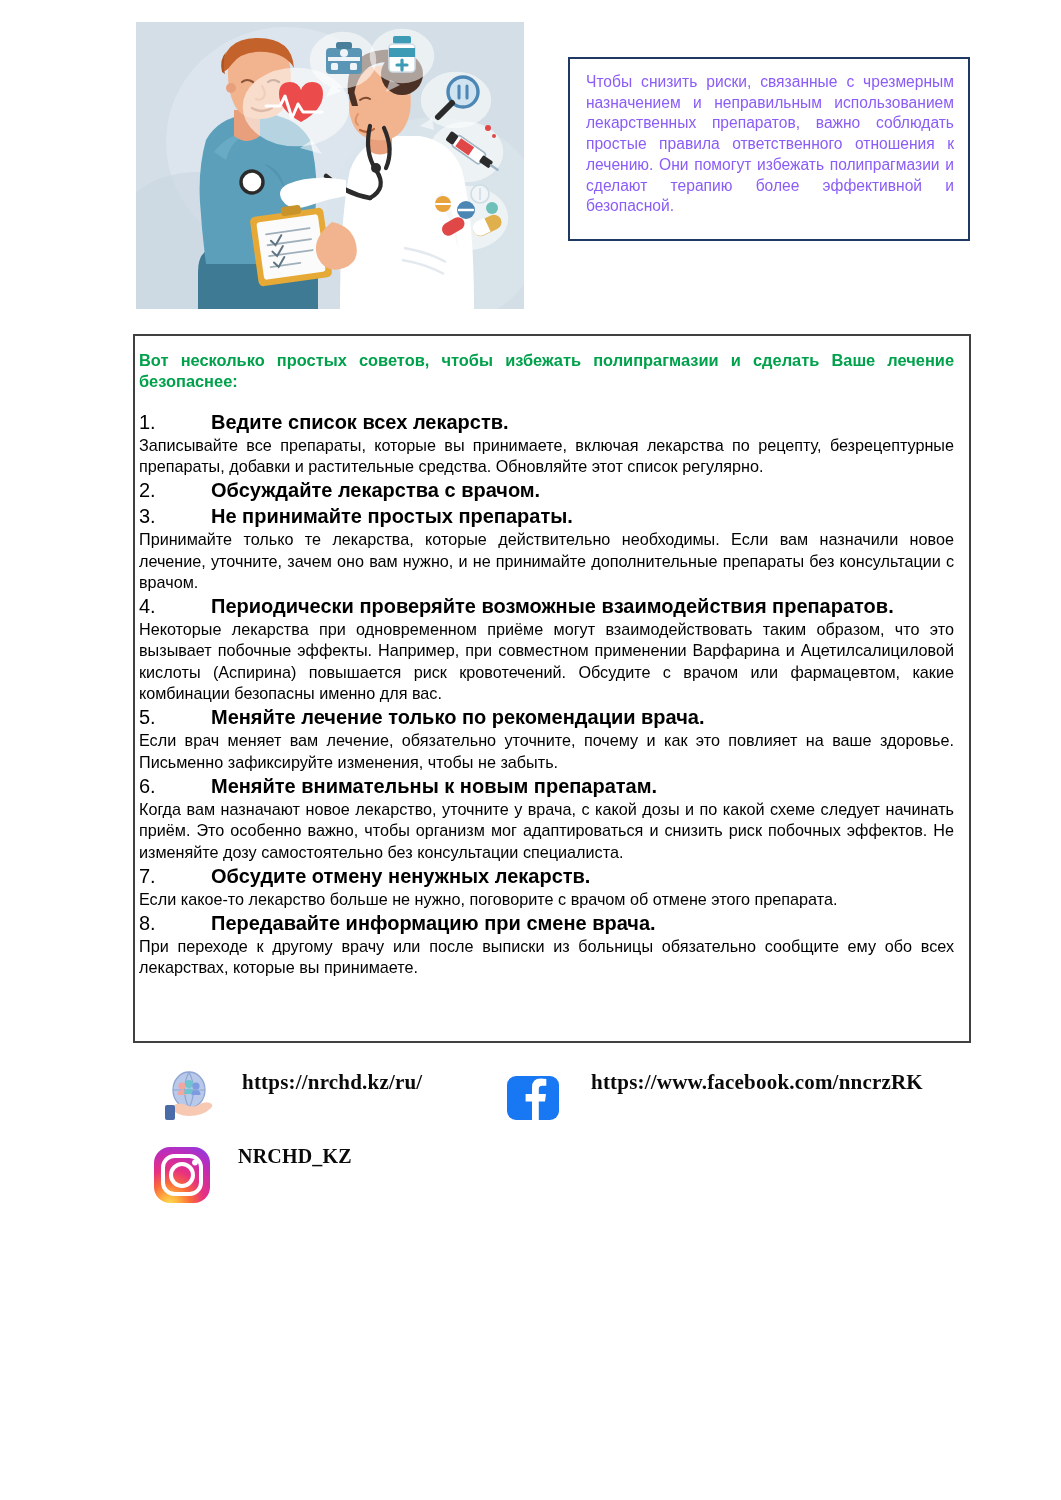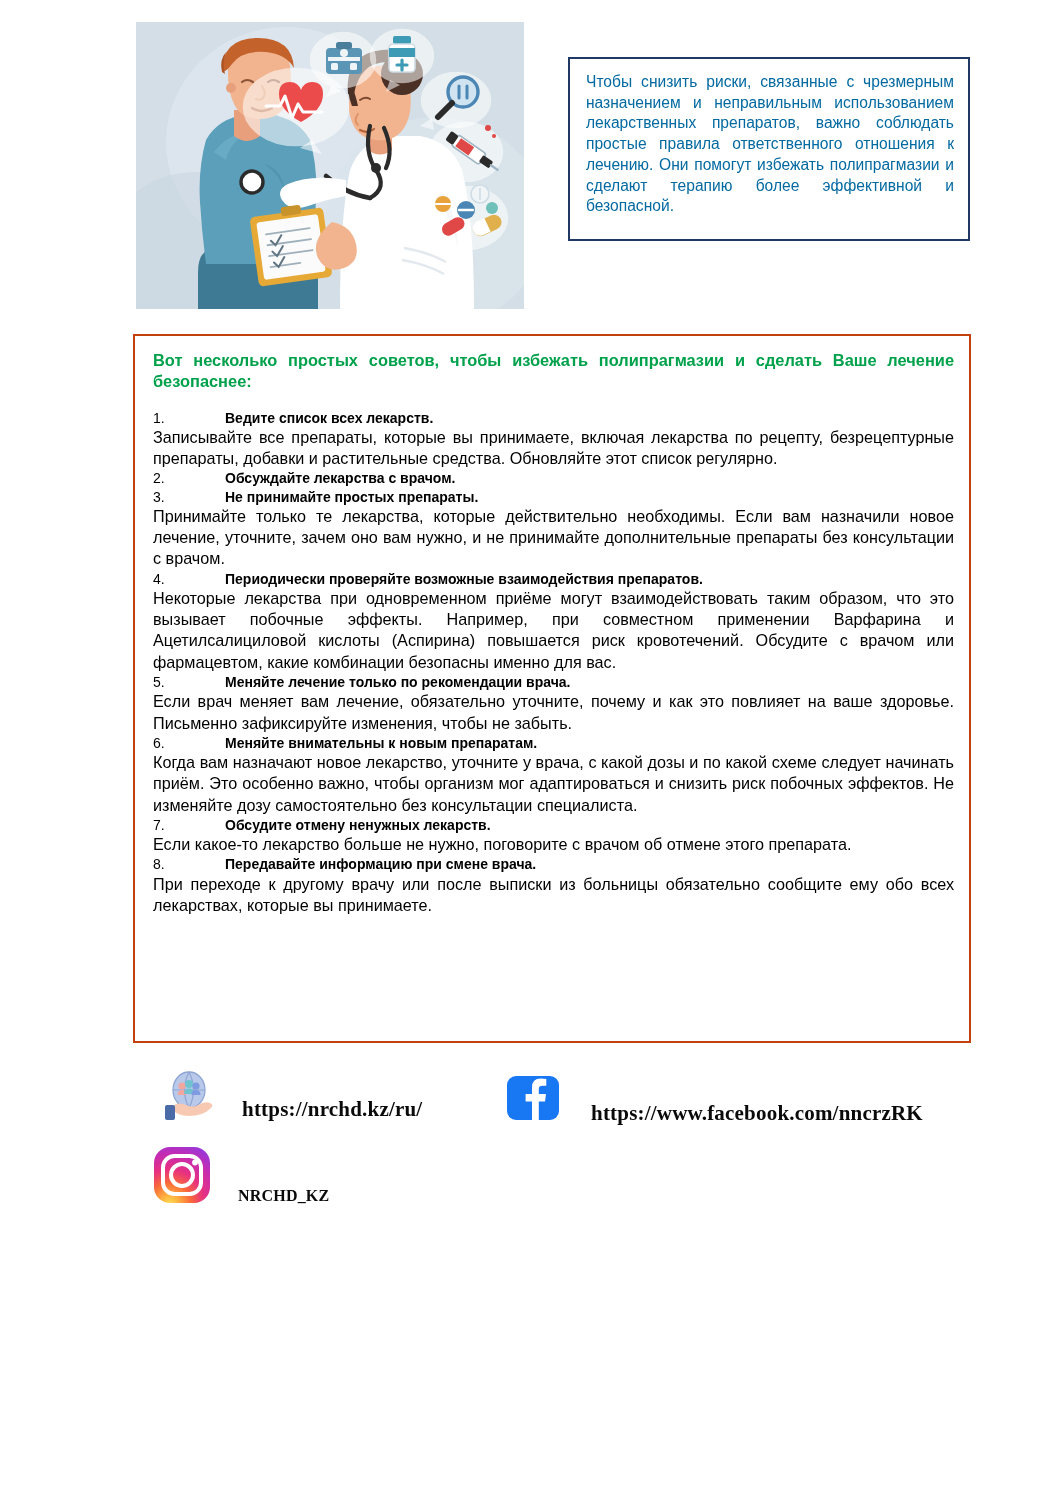--- a/index.html
+++ b/index.html
@@ -39,50 +39,50 @@
     box-sizing: border-box;
     border: 2px solid #1f3864;
     background: #ffffff;
     padding: 13px 14px 10px 16px;
   }
   .intro-text {
     font-size: 15.6px;
     line-height: 1.33;
     text-align: justify;
     text-align-last: justify;
-    color: #0369a1;
+    color: #8b5cf6;
     margin: 0;
     hyphens: none;
   }
 
   
   .advice-box {
     position: absolute;
     left: 133px;
     top: 334px;
     width: 838px;
     height: 709px;
     box-sizing: border-box;
-    border: 2px solid #c2410c;
+    border: 2px solid #404040;
     background: #ffffff;
-    padding: 14px 15px 10px 18px;
+    padding: 14px 15px 10px 4px;
     overflow: hidden;
   }
   .advice-heading {
     color: #00a14b;
     font-weight: bold;
     font-size: 16.4px;
     line-height: 1.30;
     text-align: justify;
     text-align-last: left;
     margin: 0 0 16px 0;
   }
   .tip { margin: 0; }
   .tip-title {
-    font-size: 14px;
+    font-size: 20px;
     line-height: 1.30;
     margin: 0;
     white-space: nowrap;
   }
   .tip-num {
     display: inline-block;
     width: 72px;
     font-weight: normal;
   }
   .tip-name { font-weight: bold; }
@@ -92,37 +92,37 @@
     text-align: justify;
     text-align-last: left;
     margin: 0;
   }
 
   
   .footer { position: absolute; left: 0; top: 1062px; width: 1061px; }
   .f-row {
     position: absolute;
     display: flex;
-    align-items: flex-end;
+    align-items: flex-start;
   }
   .f-row.site { left: 163px; top: 8px; }
   .f-row.fb   { left: 505px; top: 8px; }
   .f-row.ig   { left: 152px; top: 83px; }
   .f-icon { flex: 0 0 auto; line-height: 0; }
   .f-label {
     font-family: "Liberation Serif", serif;
     font-weight: bold;
     font-size: 21px;
     color: #0a0a0a;
     letter-spacing: 0.2px;
     white-space: nowrap;
   }
   .f-row.site .f-label { margin-left: 27px; }
   .f-row.fb   .f-label { margin-left: 30px; }
-  .f-row.ig   .f-label { margin-left: 26px; font-size: 16px; }
+  .f-row.ig   .f-label { margin-left: 26px; font-size: 20px; }
 </style>
 </head>
 <body>
 
 <div class="hero">
   <svg viewBox="0 0 388 287" xmlns="http://www.w3.org/2000/svg">
     <defs>
       <clipPath id="heroClip">
           <rect x="0" y="0" width="388" height="287"></rect>
         </clipPath>

